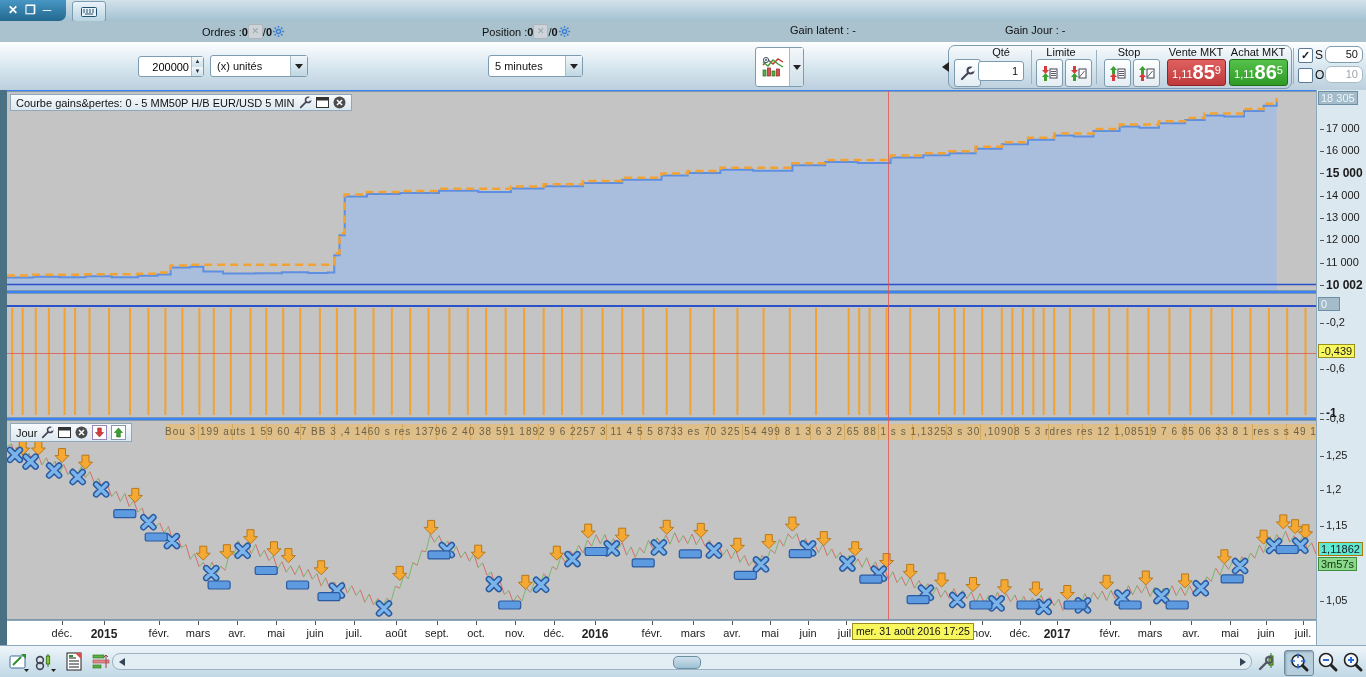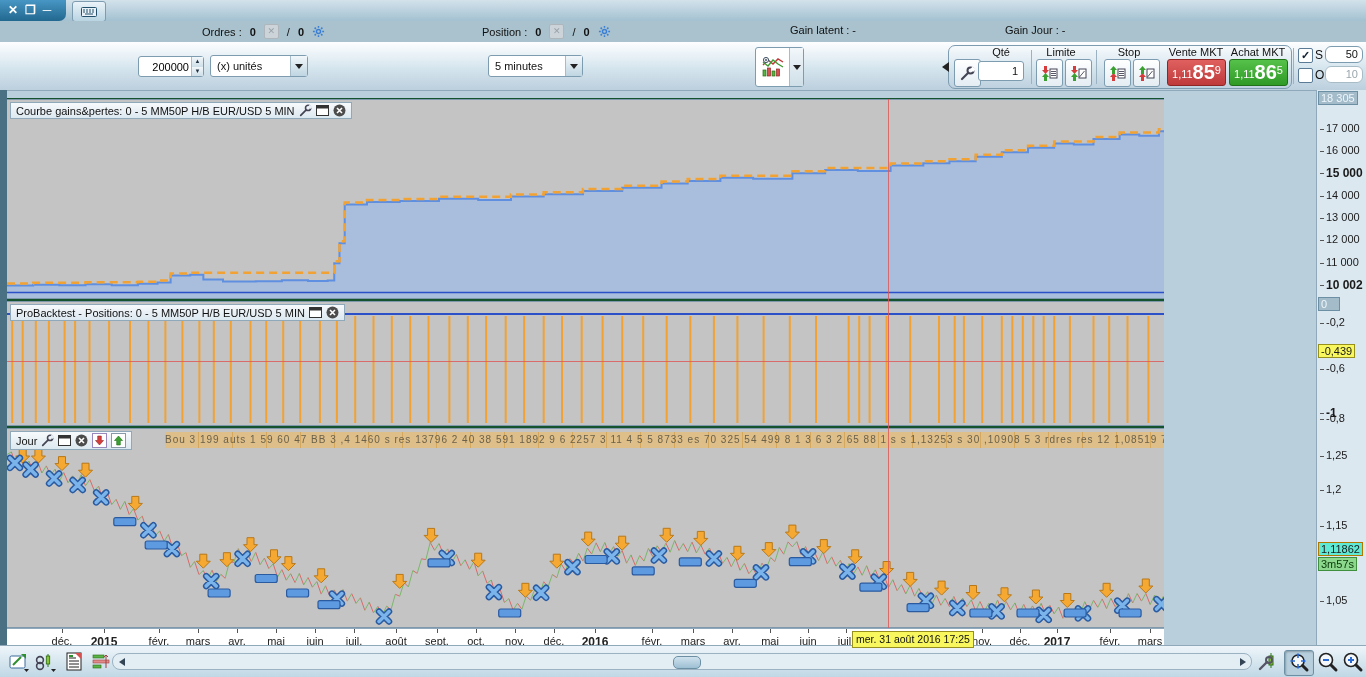--- a/index.html
+++ b/index.html
@@ -8,21 +8,21 @@
   .titlebar{position:absolute;left:0;top:0;width:1366px;height:21px;background:linear-gradient(#d3e2eb,#a3c1d1);border-bottom:1px solid #7d9cb0}
   .winctrl{position:absolute;left:0;top:0;width:66px;height:21px;background:linear-gradient(#4796c4,#22688f);border-radius:0 0 7px 0;display:flex;align-items:center;gap:7px;padding:0 8px;box-sizing:border-box;color:#fff;font-size:12px;font-weight:bold}
   .winbtn{cursor:default;line-height:19px}
   .kbdbtn{position:absolute;left:72px;top:1px;width:32px;height:19px;background:linear-gradient(#eaf3f9,#b9d4e2);border:1px solid #7d9cb0;border-radius:3px;display:flex;align-items:center;justify-content:center}
   .tbcenter{position:absolute;left:560px;top:0;height:21px;display:flex;align-items:center;gap:6px;font-size:12px;font-weight:bold}
   .red{color:#c52222}
   .caret{width:0;height:0;border-left:4px solid transparent;border-right:4px solid transparent;border-top:5px solid #222;display:inline-block}
   .infoicon{width:13px;height:13px;background:linear-gradient(#d8d8d8,#9f9f9f);border:1px solid #808080;border-radius:2px;color:#fff;font-size:10px;font-weight:bold;text-align:center;line-height:13px;font-family:"Liberation Serif",serif}
   
   .statusrow{position:absolute;left:0;top:21px;width:1366px;height:21px;background:#a9c2ce;border-bottom:1px solid #93aebc;font-size:11px}
-  .sgrp{position:absolute;top:3px;display:flex;align-items:center;gap:8px}
+  .sgrp{position:absolute;top:3px;display:flex;align-items:center;gap:0}
   .b{font-weight:bold}
   .minidis{width:13px;height:13px;background:#ccd4d9;border:1px solid #aeb6bb;border-radius:2px;color:#98a2a8;font-size:9px;line-height:12px;text-align:center}
   
   .toolbar{position:absolute;left:0;top:42px;width:1366px;height:48px;background:linear-gradient(#fdfeff,#d5e5ee 55%,#bccfdd);border-bottom:1px solid #8fa8ba;font-size:11px}
   .field{background:#fff;border:1px solid #7d9cb0;border-radius:3px;box-sizing:border-box}
   .spinner{position:absolute;left:138px;top:14px;width:66px;height:21px;display:flex}
   .spinner input{border:0;outline:0;width:48px;font-size:11px;text-align:right;padding-right:2px;background:transparent;font-family:inherit}
   .spincol{width:13px;display:flex;flex-direction:column;border-left:1px solid #a8bcc8}
   .spincol span{flex:1;font-size:6px;line-height:9px;text-align:center;background:linear-gradient(#f2f7fa,#cfdfe8);color:#234}
   .dd{position:absolute;height:22px;display:flex;align-items:center}
@@ -43,21 +43,21 @@
   .mktbtn .sup{font-size:11px;line-height:24px;vertical-align:top}
   .vente{background:linear-gradient(#e06060,#bf3a3a);border:1px solid #8f2626}
   .achat{background:linear-gradient(#55c04a,#2f9a26);border:1px solid #1f7018}
   .cb{position:absolute;width:13px;height:13px;background:#fff;border:1px solid #5a7a96;border-radius:2px;font-size:11px;line-height:12px;text-align:center;color:#123}
   .cb.checked::after{content:"\2713";font-weight:bold}
   .sofield{position:absolute;width:38px;height:17px;background:#fff;border:1px solid #7d9cb0;border-radius:6px;font-size:11px;text-align:right;padding:1px 4px 0 0;box-sizing:border-box}
   .sofield.off{color:#9aa6ad;border-color:#a8bcc8}
   
   .charts{position:absolute;left:0;top:90px;width:1366px;height:555px}
   .leftstrip{position:absolute;left:0;top:0;width:7px;height:555px;background:#4a7183}
-  .plots{position:absolute;left:7px;top:8px;width:1157px;height:555px;background:#14532d;overflow:hidden}
+  .plots{position:absolute;left:7px;top:0;width:1309px;height:555px;background:#3b82f6;overflow:hidden}
   .panel{position:absolute;left:0;width:1309px;background:#c4c4c4;border-top:1px solid #8098ac;border-bottom:1px solid #8098ac;box-sizing:border-box;overflow:hidden}
   .p1{top:1px;height:200px}
   .p2{top:203px;height:125px}
   .p3{top:330px;height:200px}
   .timeaxis{position:absolute;left:0;top:530px;width:1309px;height:25px;background:#fff;border-top:1px solid #8fa8ba;box-sizing:border-box}
   .tab{position:absolute;left:3px;top:2px;display:inline-flex;align-items:center;gap:4px;background:linear-gradient(#f7fafc,#dce8f0);border:1px solid #8fa8ba;padding:1px 5px;font-size:11px;z-index:6;white-space:nowrap}
   .tabicon{display:flex;align-items:center}
   .strip{position:absolute;height:16px;font-size:10px;line-height:16px;white-space:nowrap;overflow:hidden;letter-spacing:1px}
   .strip.orange{background:rgba(238,186,100,0.62);color:rgba(100,92,70,0.95);background-image:repeating-linear-gradient(90deg,transparent 0 33px,rgba(205,150,60,0.55) 33px 34px)}
   .strip.blue{background:rgba(150,188,232,0.8);color:rgba(80,100,125,0.95);background-image:repeating-linear-gradient(90deg,transparent 0 37px,rgba(90,130,190,0.6) 37px 38px)}
@@ -350,35 +350,20 @@
             <line x1="1162.4" y1="14" x2="1162.4" y2="121" stroke="#f2a233" stroke-width="2"></line>
             <line x1="1183.3" y1="14" x2="1183.3" y2="121" stroke="#f2a233" stroke-width="2"></line>
             <line x1="1204.3" y1="14" x2="1204.3" y2="121" stroke="#f2a233" stroke-width="2"></line>
             <line x1="1225.2" y1="14" x2="1225.2" y2="121" stroke="#f2a233" stroke-width="2"></line>
             <line x1="1243.5" y1="14" x2="1243.5" y2="121" stroke="#f2a233" stroke-width="2"></line>
             <line x1="1261.9" y1="14" x2="1261.9" y2="121" stroke="#f2a233" stroke-width="2"></line>
             <line x1="1280.2" y1="14" x2="1280.2" y2="121" stroke="#f2a233" stroke-width="2"></line>
             <line x1="1298.5" y1="14" x2="1298.5" y2="121" stroke="#f2a233" stroke-width="2"></line>
           </svg>
         <div class="crossh"></div>
-        <div class="tab">
-          <span>ProBacktest - Positions: 0 - 5 MM50P H/B EUR/USD 5 MIN</span>
-          <span class="tabicon">
-              <svg width="13" height="11" viewBox="0 0 13 11">
-                <rect x="0.5" y="0.5" width="12" height="10" fill="#fff" stroke="#333"></rect>
-                <rect x="0.5" y="0.5" width="12" height="3" fill="#333"></rect>
-              </svg>
-            </span>
-          <span class="tabicon">
-              <svg width="13" height="13" viewBox="0 0 13 13">
-                <circle cx="6.5" cy="6.5" r="6" fill="#4c4c4c"></circle>
-                <path d="M4 4l5 5M9 4l-5 5" stroke="#fff" stroke-width="1.6"></path>
-              </svg>
-            </span>
-        </div>
       </div>
 
       <div class="panel p3">
         <svg id="svg-price" width="1309" height="198">
             <path d="M4.4,22.9 L8.7,35.6 M13.1,27.5 L17.5,38.4 M21.8,32.1 L26.2,41.2 M30.5,32.2 L34.9,44.0 M39.3,36.9 L43.6,46.2 M48.0,40.2 L52.4,52.2 M56.7,43.5 L61.1,53.8 M65.5,46.9 L69.8,55.3 M74.2,45.7 L78.5,56.8 M82.9,50.6 L87.3,61.6 M91.6,57.2 L96.0,70.8 M100.4,63.7 L104.7,75.6 M109.1,70.3 L113.4,80.4 M117.8,72.4 L122.2,85.5 M126.5,79.7 L130.9,91.1 M135.3,87.1 L139.6,101.2 M144.0,94.5 L148.4,106.7 M152.7,101.9 L157.1,112.3 M161.4,105.5 L165.8,119.5 M170.2,114.5 L174.5,126.7 M178.9,123.5 L183.3,138.4 M187.6,132.5 L192.0,145.6 M196.3,141.5 L200.7,150.3 M205.1,141.1 L209.4,152.7 M213.8,145.3 L218.2,149.3 M222.5,132.4 L226.9,133.5 M231.3,119.6 L235.6,130.2 M240.0,123.7 L244.3,132.5 M248.7,123.3 L253.1,135.7 M257.4,129.1 L261.8,139.6 M266.2,134.8 L270.5,148.1 M274.9,140.6 L279.3,151.2 M283.6,144.7 L288.0,153.6 M292.3,144.4 L296.7,155.9 M301.1,148.5 L305.4,158.2 M309.8,152.6 L314.2,165.1 M318.5,156.8 L322.9,167.4 M327.3,160.9 L331.6,169.7 M336.0,160.5 L340.3,172.1 M344.7,164.7 L349.1,174.4 M353.4,168.8 L357.8,181.3 M362.2,173.1 L366.5,183.8 M370.9,177.4 L375.2,186.3 M379.6,177.2 L384.0,180.7 M388.3,165.3 L392.7,167.1 M397.1,153.5 L401.4,157.9 M405.8,141.6 L410.2,144.3 M414.5,129.8 L418.9,130.6 M423.2,113.4 L427.6,121.3 M432.0,114.5 L436.3,124.9 M440.7,119.9 L445.1,133.0 M449.4,125.4 L453.8,136.7 M458.1,130.8 L462.5,140.3 M466.9,132.7 L471.2,146.8 M475.6,141.9 L480.0,154.2 M484.3,151.1 L488.7,166.1 M493.1,160.3 L497.4,173.5 M501.8,169.6 L506.1,181.0 M510.5,174.3 L514.9,180.2 M519.2,167.1 L523.6,171.2 M528.0,159.9 L532.3,166.7 M536.7,152.7 L541.1,157.7 M545.4,145.5 L549.8,148.7 M554.1,134.8 L558.5,141.7 M562.9,129.6 L567.2,134.6 M571.6,124.3 L576.0,132.1 M580.3,119.1 L584.7,125.0 M589.1,113.8 L593.4,122.7 M597.8,113.5 L602.1,125.0 M606.5,117.6 L610.9,127.3 M615.2,121.7 L619.6,134.2 M624.0,125.9 L628.3,136.5 M632.7,126.6 L637.0,132.1 M641.4,119.4 L645.8,127.6 M650.1,116.8 L654.5,123.1 M658.9,114.1 L663.2,123.2 M667.6,111.5 L672.0,121.5 M676.3,114.5 L680.7,122.7 M685.0,113.0 L689.4,123.9 M693.8,116.0 L698.1,125.1 M702.5,119.0 L706.9,130.9 M711.2,123.1 L715.6,134.3 M720.0,128.4 L724.3,137.8 M728.7,129.1 L733.0,141.3 M737.4,134.4 L741.8,144.7 M746.1,139.7 L750.5,147.3 M754.9,134.1 L759.2,139.9 M763.6,128.5 L767.9,132.5 M772.3,118.5 L776.7,125.2 M781.0,112.9 L785.4,117.8 M789.8,112.6 L794.1,125.4 M798.5,117.5 L802.9,128.6 M807.2,122.5 L811.6,131.7 M815.9,122.9 L820.3,134.9 M824.7,127.9 L829.0,137.2 M833.4,131.2 L837.8,143.2 M842.1,134.5 L846.5,144.8 M850.9,137.9 L855.2,146.3 M859.6,136.7 L863.9,147.8 M868.3,140.8 L872.7,151.0 M877.0,145.8 L881.4,158.6 M885.8,150.7 L890.1,161.7 M894.5,155.6 L898.8,164.9 M903.2,156.1 L907.6,167.2 M911.9,159.4 L916.3,168.7 M920.7,162.7 L925.0,174.8 M929.4,166.1 L933.8,176.3 M938.1,169.4 L942.5,177.8 M946.8,167.4 L951.2,177.7 M955.6,169.1 L959.9,177.6 M964.3,170.8 L968.7,182.1 M973.0,172.5 L977.4,182.0 M981.8,174.3 L986.1,181.7 M990.5,171.1 L994.8,181.3 M999.2,172.5 L1003.6,180.9 M1007.9,173.9 L1012.3,185.0 M1016.7,175.3 L1021.0,184.6 M1025.4,176.9 L1029.7,184.6 M1034.1,174.3 L1038.5,184.7 M1042.8,176.2 L1047.2,184.8 M1051.6,178.0 L1055.9,189.3 M1060.3,179.9 L1064.7,187.8 M1069.0,178.5 L1073.4,184.6 M1077.7,172.7 L1082.1,181.5 M1086.5,171.3 L1090.8,178.3 M1095.2,169.9 L1099.6,179.6 M1103.9,169.2 L1108.3,177.8 M1112.6,169.2 L1117.0,175.9 M1121.4,164.6 L1125.7,174.0 M1130.1,164.5 L1134.5,172.1 M1138.8,164.4 L1143.2,175.6 M1147.6,166.0 L1151.9,175.3 M1156.3,167.5 L1160.6,175.1 M1165.0,164.6 L1169.4,174.8 M1173.7,166.1 L1178.1,174.6 M1182.5,164.7 L1186.8,172.8 M1191.2,160.2 L1195.6,166.6 M1199.9,155.8 L1204.3,160.4 M1208.6,146.9 L1213.0,154.1 M1217.4,142.4 L1221.7,148.4 M1226.1,139.0 L1230.5,147.6 M1234.8,135.5 L1239.2,142.3 M1243.5,132.0 L1247.9,137.1 M1252.3,124.0 L1256.6,131.8 M1261.0,119.4 L1265.4,124.1 M1269.7,113.5 L1274.1,120.9 M1278.5,110.2 L1282.8,121.0 M1287.2,114.6 L1291.5,123.6 M1295.9,114.6 L1300.3,127.7 M1304.6,121.8 L1309.0,133.1 " stroke="#d86a6a" stroke-width="1" fill="none"></path>
             <path d="M0.0,25.5 L4.4,22.9 M8.7,35.6 L13.1,27.5 M17.5,38.4 L21.8,32.1 M26.2,41.2 L30.5,32.2 M34.9,44.0 L39.3,36.9 M43.6,46.2 L48.0,40.2 M52.4,52.2 L56.7,43.5 M61.1,53.8 L65.5,46.9 M69.8,55.3 L74.2,45.7 M78.5,56.8 L82.9,50.6 M87.3,61.6 L91.6,57.2 M96.0,70.8 L100.4,63.7 M104.7,75.6 L109.1,70.3 M113.4,80.4 L117.8,72.4 M122.2,85.5 L126.5,79.7 M130.9,91.1 L135.3,87.1 M139.6,101.2 L144.0,94.5 M148.4,106.7 L152.7,101.9 M157.1,112.3 L161.4,105.5 M165.8,119.5 L170.2,114.5 M174.5,126.7 L178.9,123.5 M183.3,138.4 L187.6,132.5 M192.0,145.6 L196.3,141.5 M200.7,150.3 L205.1,141.1 M209.4,152.7 L213.8,145.3 M218.2,149.3 L222.5,132.4 M226.9,133.5 L231.3,119.6 M235.6,130.2 L240.0,123.7 M244.3,132.5 L248.7,123.3 M253.1,135.7 L257.4,129.1 M261.8,139.6 L266.2,134.8 M270.5,148.1 L274.9,140.6 M279.3,151.2 L283.6,144.7 M288.0,153.6 L292.3,144.4 M296.7,155.9 L301.1,148.5 M305.4,158.2 L309.8,152.6 M314.2,165.1 L318.5,156.8 M322.9,167.4 L327.3,160.9 M331.6,169.7 L336.0,160.5 M340.3,172.1 L344.7,164.7 M349.1,174.4 L353.4,168.8 M357.8,181.3 L362.2,173.1 M366.5,183.8 L370.9,177.4 M375.2,186.3 L379.6,177.2 M384.0,180.7 L388.3,165.3 M392.7,167.1 L397.1,153.5 M401.4,157.9 L405.8,141.6 M410.2,144.3 L414.5,129.8 M418.9,130.6 L423.2,113.4 M427.6,121.3 L432.0,114.5 M436.3,124.9 L440.7,119.9 M445.1,133.0 L449.4,125.4 M453.8,136.7 L458.1,130.8 M462.5,140.3 L466.9,132.7 M471.2,146.8 L475.6,141.9 M480.0,154.2 L484.3,151.1 M488.7,166.1 L493.1,160.3 M497.4,173.5 L501.8,169.6 M506.1,181.0 L510.5,174.3 M514.9,180.2 L519.2,167.1 M523.6,171.2 L528.0,159.9 M532.3,166.7 L536.7,152.7 M541.1,157.7 L545.4,145.5 M549.8,148.7 L554.1,134.8 M558.5,141.7 L562.9,129.6 M567.2,134.6 L571.6,124.3 M576.0,132.1 L580.3,119.1 M584.7,125.0 L589.1,113.8 M593.4,122.7 L597.8,113.5 M602.1,125.0 L606.5,117.6 M610.9,127.3 L615.2,121.7 M619.6,134.2 L624.0,125.9 M628.3,136.5 L632.7,126.6 M637.0,132.1 L641.4,119.4 M645.8,127.6 L650.1,116.8 M654.5,123.1 L658.9,114.1 M663.2,123.2 L667.6,111.5 M672.0,121.5 L676.3,114.5 M680.7,122.7 L685.0,113.0 M689.4,123.9 L693.8,116.0 M698.1,125.1 L702.5,119.0 M706.9,130.9 L711.2,123.1 M715.6,134.3 L720.0,128.4 M724.3,137.8 L728.7,129.1 M733.0,141.3 L737.4,134.4 M741.8,144.7 L746.1,139.7 M750.5,147.3 L754.9,134.1 M759.2,139.9 L763.6,128.5 M767.9,132.5 L772.3,118.5 M776.7,125.2 L781.0,112.9 M785.4,117.8 L789.8,112.6 M794.1,125.4 L798.5,117.5 M802.9,128.6 L807.2,122.5 M811.6,131.7 L815.9,122.9 M820.3,134.9 L824.7,127.9 M829.0,137.2 L833.4,131.2 M837.8,143.2 L842.1,134.5 M846.5,144.8 L850.9,137.9 M855.2,146.3 L859.6,136.7 M863.9,147.8 L868.3,140.8 M872.7,151.0 L877.0,145.8 M881.4,158.6 L885.8,150.7 M890.1,161.7 L894.5,155.6 M898.8,164.9 L903.2,156.1 M907.6,167.2 L911.9,159.4 M916.3,168.7 L920.7,162.7 M925.0,174.8 L929.4,166.1 M933.8,176.3 L938.1,169.4 M942.5,177.8 L946.8,167.4 M951.2,177.7 L955.6,169.1 M959.9,177.6 L964.3,170.8 M968.7,182.1 L973.0,172.5 M977.4,182.0 L981.8,174.3 M986.1,181.7 L990.5,171.1 M994.8,181.3 L999.2,172.5 M1003.6,180.9 L1007.9,173.9 M1012.3,185.0 L1016.7,175.3 M1021.0,184.6 L1025.4,176.9 M1029.7,184.6 L1034.1,174.3 M1038.5,184.7 L1042.8,176.2 M1047.2,184.8 L1051.6,178.0 M1055.9,189.3 L1060.3,179.9 M1064.7,187.8 L1069.0,178.5 M1073.4,184.6 L1077.7,172.7 M1082.1,181.5 L1086.5,171.3 M1090.8,178.3 L1095.2,169.9 M1099.6,179.6 L1103.9,169.2 M1108.3,177.8 L1112.6,169.2 M1117.0,175.9 L1121.4,164.6 M1125.7,174.0 L1130.1,164.5 M1134.5,172.1 L1138.8,164.4 M1143.2,175.6 L1147.6,166.0 M1151.9,175.3 L1156.3,167.5 M1160.6,175.1 L1165.0,164.6 M1169.4,174.8 L1173.7,166.1 M1178.1,174.6 L1182.5,164.7 M1186.8,172.8 L1191.2,160.2 M1195.6,166.6 L1199.9,155.8 M1204.3,160.4 L1208.6,146.9 M1213.0,154.1 L1217.4,142.4 M1221.7,148.4 L1226.1,139.0 M1230.5,147.6 L1234.8,135.5 M1239.2,142.3 L1243.5,132.0 M1247.9,137.1 L1252.3,124.0 M1256.6,131.8 L1261.0,119.4 M1265.4,124.1 L1269.7,113.5 M1274.1,120.9 L1278.5,110.2 M1282.8,121.0 L1287.2,114.6 M1291.5,123.6 L1295.9,114.6 M1300.3,127.7 L1304.6,121.8 " stroke="#7ab86a" stroke-width="1" fill="none"></path>
             <path d="M12.2,20.0 h7 v7 h3.5 L15.7,34.0 l-7,-7 h3.5 z M27.9,20.0 h7 v7 h3.5 L31.4,34.0 l-7,-7 h3.5 z M51.5,27.6 h7 v7 h3.5 L55.0,41.6 l-7,-7 h3.5 z M75.0,34.2 h7 v7 h3.5 L78.5,48.2 l-7,-7 h3.5 z M124.8,67.4 h7 v7 h3.5 L128.3,81.4 l-7,-7 h3.5 z M192.8,125.2 h7 v7 h3.5 L196.3,139.2 l-7,-7 h3.5 z M216.4,123.7 h7 v7 h3.5 L219.9,137.7 l-7,-7 h3.5 z M240.0,108.7 h7 v7 h3.5 L243.5,122.7 l-7,-7 h3.5 z M263.5,120.8 h7 v7 h3.5 L267.0,134.8 l-7,-7 h3.5 z M277.9,127.6 h7 v7 h3.5 L281.4,141.6 l-7,-7 h3.5 z M310.7,139.8 h7 v7 h3.5 L314.2,153.8 l-7,-7 h3.5 z M389.2,145.4 h7 v7 h3.5 L392.7,159.4 l-7,-7 h3.5 z M420.6,99.4 h7 v7 h3.5 L424.1,113.4 l-7,-7 h3.5 z M467.7,124.2 h7 v7 h3.5 L471.2,138.2 l-7,-7 h3.5 z M514.9,154.3 h7 v7 h3.5 L518.4,168.3 l-7,-7 h3.5 z M546.3,125.2 h7 v7 h3.5 L549.8,139.2 l-7,-7 h3.5 z M577.7,103.1 h7 v7 h3.5 L581.2,117.1 l-7,-7 h3.5 z M611.7,107.2 h7 v7 h3.5 L615.2,121.2 l-7,-7 h3.5 z M656.2,99.3 h7 v7 h3.5 L659.7,113.3 l-7,-7 h3.5 z M690.3,102.4 h7 v7 h3.5 L693.8,116.4 l-7,-7 h3.5 z M726.9,117.3 h7 v7 h3.5 L730.4,131.3 l-7,-7 h3.5 z M758.3,113.6 h7 v7 h3.5 L761.8,127.6 l-7,-7 h3.5 z M781.9,96.1 h7 v7 h3.5 L785.4,110.1 l-7,-7 h3.5 z M813.3,110.6 h7 v7 h3.5 L816.8,124.6 l-7,-7 h3.5 z M844.7,120.8 h7 v7 h3.5 L848.2,134.8 l-7,-7 h3.5 z M876.1,132.5 h7 v7 h3.5 L879.6,146.5 l-7,-7 h3.5 z M899.7,143.4 h7 v7 h3.5 L903.2,157.4 l-7,-7 h3.5 z M931.1,152.1 h7 v7 h3.5 L934.6,166.1 l-7,-7 h3.5 z M962.5,156.5 h7 v7 h3.5 L966.0,170.5 l-7,-7 h3.5 z M994.0,158.8 h7 v7 h3.5 L997.5,172.8 l-7,-7 h3.5 z M1025.4,161.0 h7 v7 h3.5 L1028.9,175.0 l-7,-7 h3.5 z M1056.8,164.5 h7 v7 h3.5 L1060.3,178.5 l-7,-7 h3.5 z M1096.1,154.3 h7 v7 h3.5 L1099.6,168.3 l-7,-7 h3.5 z M1135.3,150.0 h7 v7 h3.5 L1138.8,164.0 l-7,-7 h3.5 z M1174.6,152.9 h7 v7 h3.5 L1178.1,166.9 l-7,-7 h3.5 z M1213.9,128.8 h7 v7 h3.5 L1217.4,142.8 l-7,-7 h3.5 z M1253.1,109.2 h7 v7 h3.5 L1256.6,123.2 l-7,-7 h3.5 z M1272.8,93.9 h7 v7 h3.5 L1276.3,107.9 l-7,-7 h3.5 z M1284.6,98.7 h7 v7 h3.5 L1288.1,112.7 l-7,-7 h3.5 z M1295.0,103.8 h7 v7 h3.5 L1298.5,117.8 l-7,-7 h3.5 z " fill="#f5a832" stroke="#b87818" stroke-width="1"></path>
             <path d="M2.9,28.9 L12.9,38.9 M2.9,38.9 L12.9,28.9 M18.6,35.6 L28.6,45.6 M18.6,45.6 L28.6,35.6 M42.1,44.5 L52.1,54.5 M42.1,54.5 L52.1,44.5 M65.7,51.0 L75.7,61.0 M65.7,61.0 L75.7,51.0 M89.2,63.4 L99.2,73.4 M89.2,73.4 L99.2,63.4 M136.4,96.2 L146.4,106.2 M136.4,106.2 L146.4,96.2 M159.9,115.1 L169.9,125.1 M159.9,125.1 L169.9,115.1 M199.2,147.1 L209.2,157.1 M199.2,157.1 L209.2,147.1 M230.6,124.8 L240.6,134.8 M230.6,134.8 L240.6,124.8 M324.9,164.6 L334.9,174.6 M324.9,174.6 L334.9,164.6 M372.0,182.5 L382.0,192.5 M372.0,192.5 L382.0,182.5 M434.8,124.0 L444.8,134.0 M434.8,134.0 L444.8,124.0 M481.9,158.1 L491.9,168.1 M481.9,168.1 L491.9,158.1 M529.1,158.8 L539.1,168.8 M529.1,168.8 L539.1,158.8 M560.5,133.1 L570.5,143.1 M560.5,143.1 L570.5,133.1 M599.8,122.4 L609.8,132.4 M599.8,132.4 L609.8,122.4 M646.9,121.5 L656.9,131.5 M646.9,131.5 L656.9,121.5 M701.9,124.5 L711.9,134.5 M701.9,134.5 L711.9,124.5 M749.0,138.4 L759.0,148.4 M749.0,148.4 L759.0,138.4 M796.1,122.4 L806.1,132.4 M796.1,132.4 L806.1,122.4 M835.4,137.6 L845.4,147.6 M835.4,147.6 L845.4,137.6 M866.8,147.8 L876.8,157.8 M866.8,157.8 L876.8,147.8 M913.9,166.8 L923.9,176.8 M913.9,176.8 L923.9,166.8 M945.3,174.0 L955.3,184.0 M945.3,184.0 L955.3,174.0 M984.6,177.4 L994.6,187.4 M984.6,187.4 L994.6,177.4 M1031.7,180.9 L1041.7,190.9 M1031.7,190.9 L1041.7,180.9 M1071.0,179.4 L1081.0,189.4 M1071.0,189.4 L1081.0,179.4 M1110.3,171.6 L1120.3,181.6 M1110.3,181.6 L1120.3,171.6 M1149.5,170.1 L1159.5,180.1 M1149.5,180.1 L1159.5,170.1 M1188.8,162.3 L1198.8,172.3 M1188.8,172.3 L1198.8,162.3 M1228.1,140.0 L1238.1,150.0 M1228.1,150.0 L1238.1,140.0 M1262.1,120.0 L1272.1,130.0 M1262.1,130.0 L1272.1,120.0 M1288.3,119.8 L1298.3,129.8 M1288.3,129.8 L1298.3,119.8 " stroke="#2a5aa0" stroke-width="6.5" fill="none" stroke-linecap="round"></path>
             <path d="M2.9,28.9 L12.9,38.9 M2.9,38.9 L12.9,28.9 M18.6,35.6 L28.6,45.6 M18.6,45.6 L28.6,35.6 M42.1,44.5 L52.1,54.5 M42.1,54.5 L52.1,44.5 M65.7,51.0 L75.7,61.0 M65.7,61.0 L75.7,51.0 M89.2,63.4 L99.2,73.4 M89.2,73.4 L99.2,63.4 M136.4,96.2 L146.4,106.2 M136.4,106.2 L146.4,96.2 M159.9,115.1 L169.9,125.1 M159.9,125.1 L169.9,115.1 M199.2,147.1 L209.2,157.1 M199.2,157.1 L209.2,147.1 M230.6,124.8 L240.6,134.8 M230.6,134.8 L240.6,124.8 M324.9,164.6 L334.9,174.6 M324.9,174.6 L334.9,164.6 M372.0,182.5 L382.0,192.5 M372.0,192.5 L382.0,182.5 M434.8,124.0 L444.8,134.0 M434.8,134.0 L444.8,124.0 M481.9,158.1 L491.9,168.1 M481.9,168.1 L491.9,158.1 M529.1,158.8 L539.1,168.8 M529.1,168.8 L539.1,158.8 M560.5,133.1 L570.5,143.1 M560.5,143.1 L570.5,133.1 M599.8,122.4 L609.8,132.4 M599.8,132.4 L609.8,122.4 M646.9,121.5 L656.9,131.5 M646.9,131.5 L656.9,121.5 M701.9,124.5 L711.9,134.5 M701.9,134.5 L711.9,124.5 M749.0,138.4 L759.0,148.4 M749.0,148.4 L759.0,138.4 M796.1,122.4 L806.1,132.4 M796.1,132.4 L806.1,122.4 M835.4,137.6 L845.4,147.6 M835.4,147.6 L845.4,137.6 M866.8,147.8 L876.8,157.8 M866.8,157.8 L876.8,147.8 M913.9,166.8 L923.9,176.8 M913.9,176.8 L923.9,166.8 M945.3,174.0 L955.3,184.0 M945.3,184.0 L955.3,174.0 M984.6,177.4 L994.6,187.4 M984.6,187.4 L994.6,177.4 M1031.7,180.9 L1041.7,190.9 M1031.7,190.9 L1041.7,180.9 M1071.0,179.4 L1081.0,189.4 M1071.0,189.4 L1081.0,179.4 M1110.3,171.6 L1120.3,181.6 M1110.3,181.6 L1120.3,171.6 M1149.5,170.1 L1159.5,180.1 M1149.5,180.1 L1159.5,170.1 M1188.8,162.3 L1198.8,172.3 M1188.8,172.3 L1198.8,162.3 M1228.1,140.0 L1238.1,150.0 M1228.1,150.0 L1238.1,140.0 M1262.1,120.0 L1272.1,130.0 M1262.1,130.0 L1272.1,120.0 M1288.3,119.8 L1298.3,129.8 M1288.3,129.8 L1298.3,119.8 " stroke="#7ab4ea" stroke-width="3.5" fill="none" stroke-linecap="round"></path>
             <rect x="106.8" y="88.7" width="22" height="8" rx="2" fill="#5e9ae0" stroke="#2a5aa0" stroke-width="1.2"></rect>

